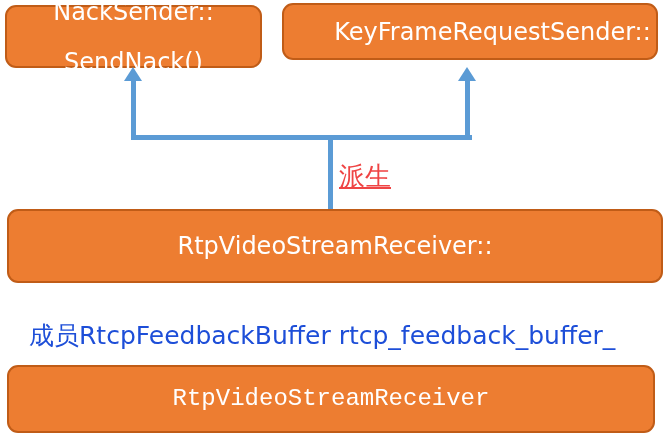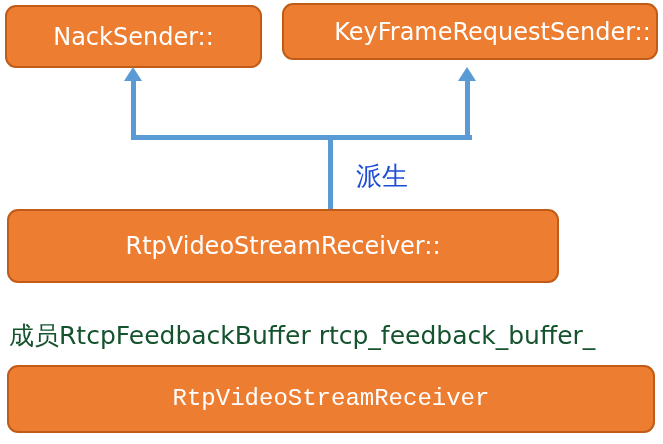--- a/index.html
+++ b/index.html
@@ -27,21 +27,21 @@
     align-items: center;
     justify-content: center;
     text-align: left;
     font-size: 24px;
     line-height: 30px;
     white-space: nowrap;
     gap: 20px;
   }
   .box-nack      { left: 5px;   top: 5px;   width: 257px; height: 63px; }
   .box-keyframe  { left: 282px; top: 3px;   width: 376px; height: 57px; padding-left: 45px; }
-  .box-buffer    { left: 7px;   top: 209px; width: 552px; height: 74px; }
+  .box-buffer    { left: 7px;   top: 209px; width: 656px; height: 74px; }
   .box-receiver  { left: 7px;   top: 365px; width: 648px; height: 68px; font-family: Liberation Mono, monospace; }
 
   .seg {
     position: absolute;
     background: #5B9BD5;
   }
   .seg-h      { left: 131px; top: 135px; width: 341px; height: 5px; }
   .seg-left   { left: 131px; top: 79px;  width: 5px;  height: 58px; }
   .seg-right  { left: 465px; top: 79px;  width: 5px;  height: 58px; }
   .seg-stem   { left: 328px; top: 138px; width: 5px;  height: 73px; }
@@ -52,44 +52,46 @@
     height: 0;
     border-left: 9px solid transparent;
     border-right: 9px solid transparent;
     border-bottom: 14px solid #5B9BD5;
   }
   .ah-left  { left: 124px; top: 67px; }
   .ah-right { left: 458px; top: 67px; }
 
   .derive-label {
     position: absolute;
-    left: 356px;
+    left: 339px;
     top: 160px;
-    color: #1d4ed8;
+    color: #ef4444;
     font-size: 26px;
     line-height: 32px;
     white-space: nowrap;
+    text-decoration: underline;
   }
   .member-text {
     position: absolute;
-    left: 9px;
+    left: 29px;
     top: 320px;
-    color: #14532d;
+    color: #1d4ed8;
     font-size: 25px;
     line-height: 32px;
     white-space: nowrap;
   }
 </style>
 </head>
 <body>
 
 <div class="canvas">
 
   <div class="obox box-nack">
     <div>NackSender::</div>
+    <div>SendNack()</div>
   </div>
 
   <div class="obox box-keyframe">
     <div>KeyFrameRequestSender::</div>
   </div>
 
   <div class="seg seg-h"></div>
   <div class="seg seg-left"></div>
   <div class="seg seg-right"></div>
   <div class="seg seg-stem"></div>

